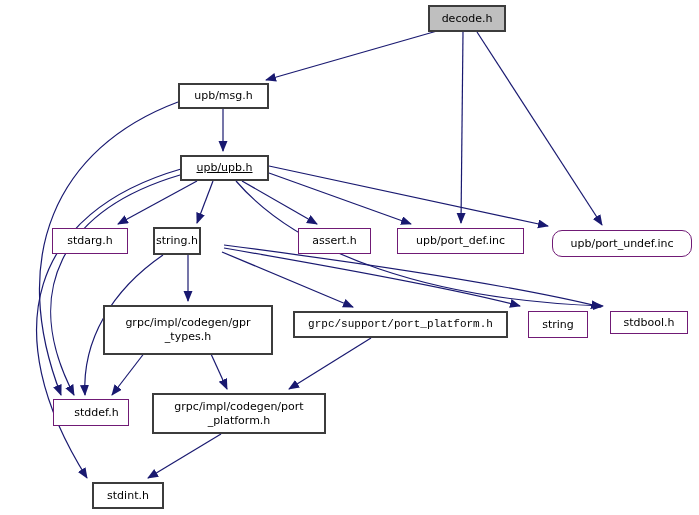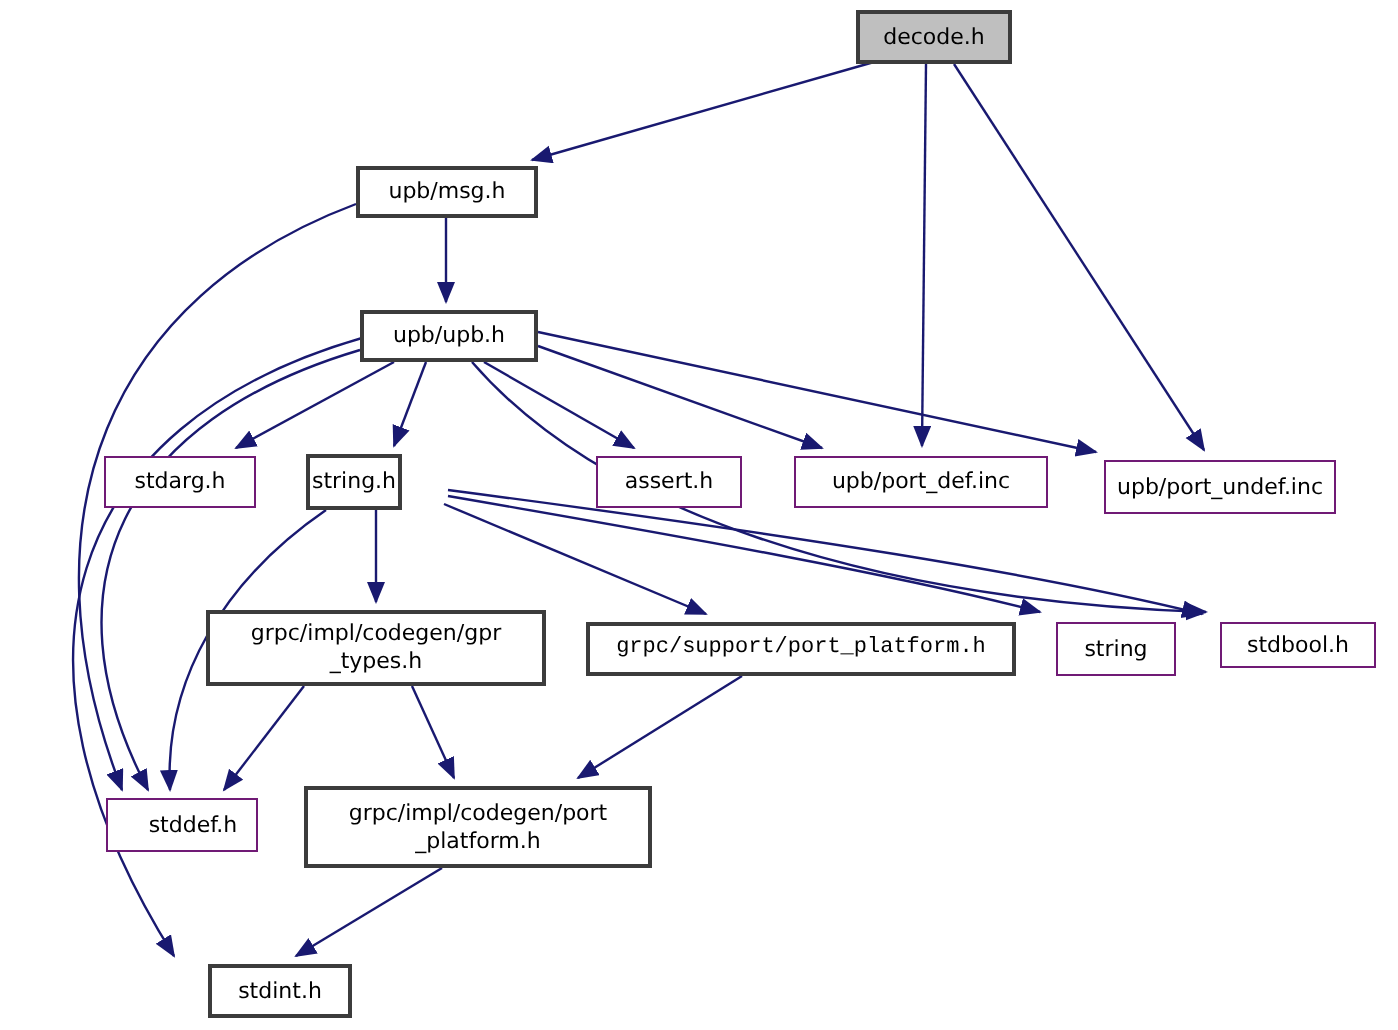--- a/index.html
+++ b/index.html
@@ -44,29 +44,29 @@
     <path d="M224,248 C340,268 452,288 520,306" marker-end="url(#arrow)"></path>
     <path d="M224,245 C400,268 520,287 601,307" marker-end="url(#arrow)"></path>
     <path d="M152,343 L112,395" marker-end="url(#arrow)"></path>
     <path d="M206,343 L227,389" marker-end="url(#arrow)"></path>
     <path d="M371,338 L289,389" marker-end="url(#arrow)"></path>
     <path d="M221,434 L148,478" marker-end="url(#arrow)"></path>
   </svg>
 
   <div class="node root" style="left:428px;top:5px;width:78px;height:27px;">decode.h</div>
   <div class="node linked" style="left:178px;top:83px;width:91px;height:26px;">upb/msg.h</div>
-  <div class="node linked" style="left:180px;top:155px;width:89px;height:26px;">upb/upb.h</div>
+  <div class="node linked" style="left:180px;top:155px;width:89px;height:26px;text-decoration:underline;">upb/upb.h</div>
   <div class="node external" style="left:52px;top:228px;width:76px;height:26px;">stdarg.h</div>
   <div class="node linked" style="left:153px;top:227px;width:48px;height:28px;">string.h</div>
   <div class="node external" style="left:298px;top:228px;width:73px;height:26px;">assert.h</div>
   <div class="node external" style="left:397px;top:228px;width:127px;height:26px;">upb/port_def.inc</div>
-  <div class="node external" style="left:552px;top:230px;width:116px;height:27px;">upb/port_undef.inc</div>
-  <div class="node linked" style="left:103px;top:305px;width:170px;height:38px;">grpc/impl/codegen/gpr
+  <div class="node external" style="left:552px;top:230px;width:140px;height:27px;border-radius:10px;">upb/port_undef.inc</div>
+  <div class="node linked" style="left:103px;top:305px;width:170px;height:50px;">grpc/impl/codegen/gpr
 _types.h</div>
   <div class="node linked" style="left:293px;top:311px;width:215px;height:27px;font-family:Liberation Mono, monospace;">grpc/support/port_platform.h</div>
   <div class="node external" style="left:528px;top:311px;width:60px;height:27px;">string</div>
   <div class="node external" style="left:610px;top:311px;width:78px;height:23px;">stdbool.h</div>
   <div class="node external" style="left:53px;top:399px;width:76px;height:27px;padding-left:11px;">stddef.h</div>
   <div class="node linked" style="left:152px;top:393px;width:174px;height:41px;">grpc/impl/codegen/port
 _platform.h</div>
-  <div class="node linked" style="left:92px;top:482px;width:72px;height:27px;margin-left:12px;">stdint.h</div>
+  <div class="node linked" style="left:92px;top:482px;width:72px;height:27px;">stdint.h</div>
 
 </div>
 
 </body></html>

